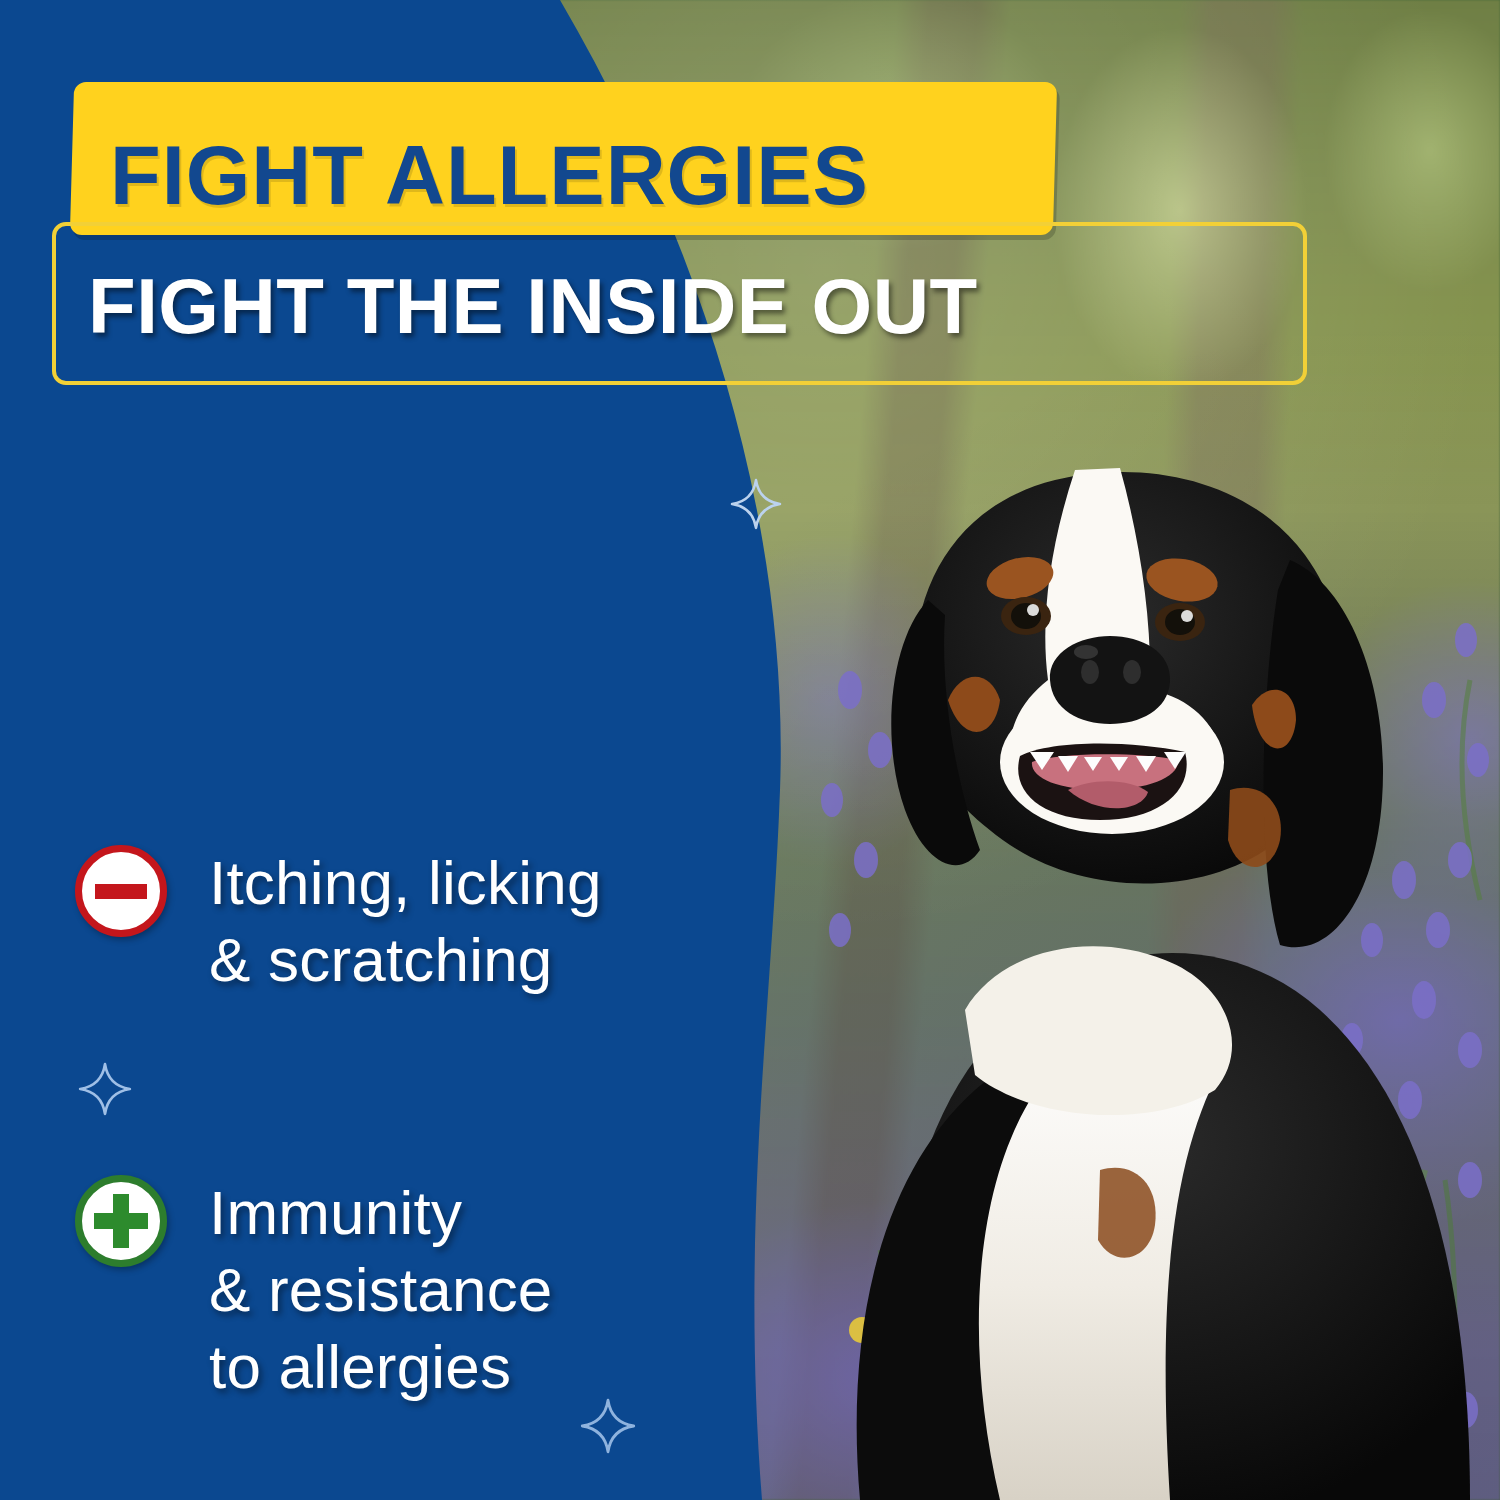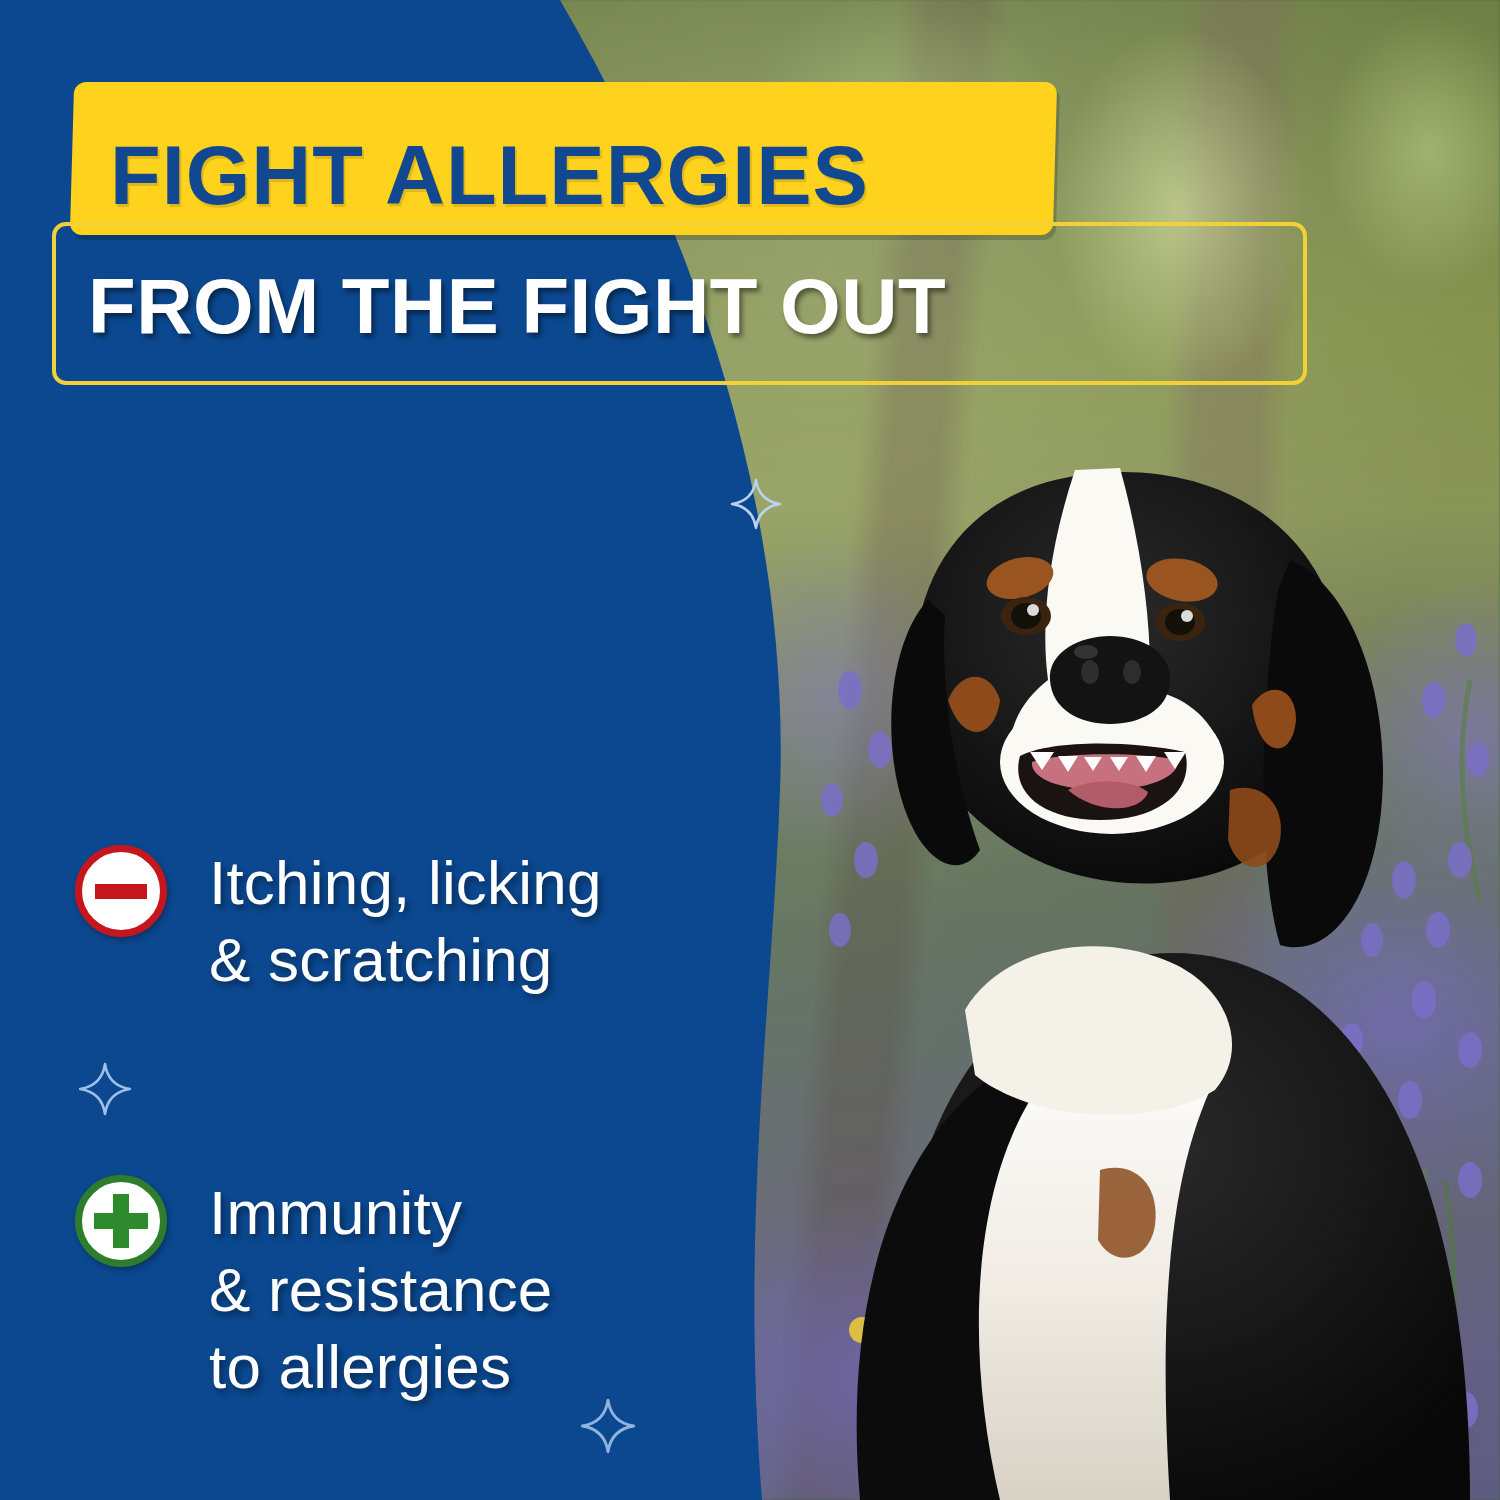--- a/index.html
+++ b/index.html
@@ -337,21 +337,21 @@
     <path d="M0 0 L560 0
              C 700 240, 790 520, 780 790
              C 772 1010, 740 1220, 762 1500
              L0 1500 Z" fill="#0B4890"></path>
   </svg>
 
   <div class="banner"></div>
   <div class="banner-text">FIGHT ALLERGIES</div>
 
   <div class="outline-box"></div>
-  <div class="subhead">FROM THE FIGHT OUT</div>
+  <div class="subhead">FIGHT THE INSIDE OUT</div>
 
 
   <div class="bullet" id="bullet-3">
     <div class="bullet-icon icon-plus">
       <div class="plus-shape"></div>
     </div>
     <div class="bullet-text">Immunity
 &amp; resistance
 to allergies</div>
   </div>

